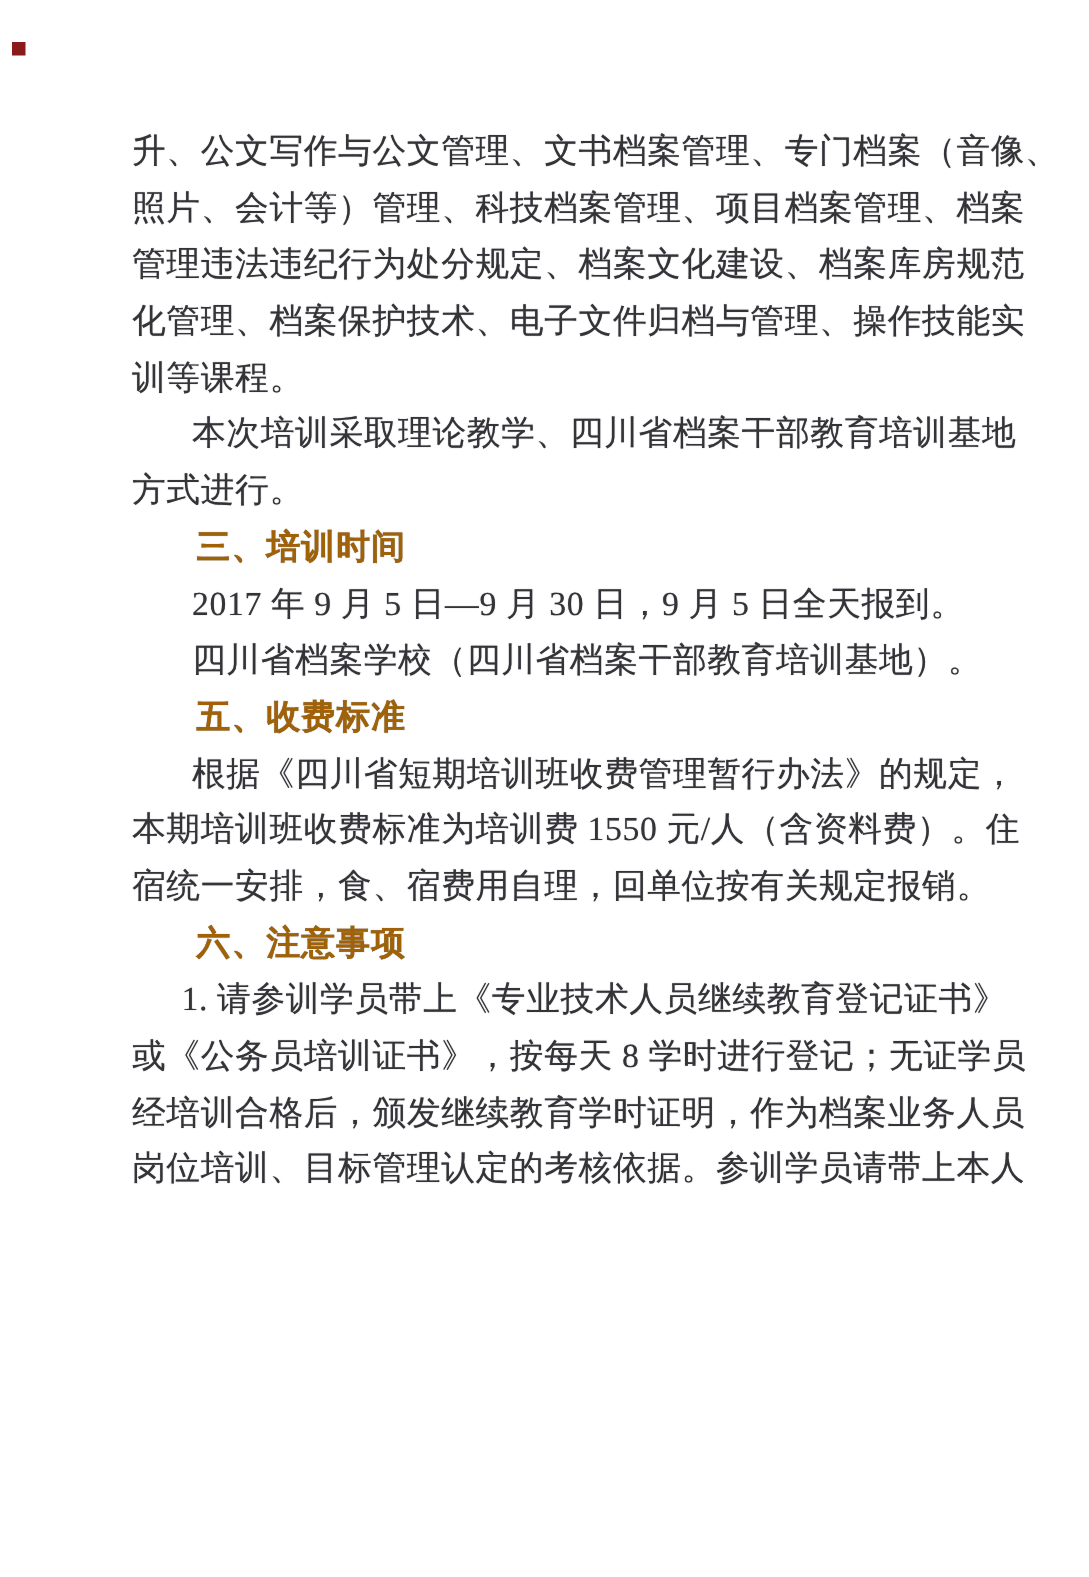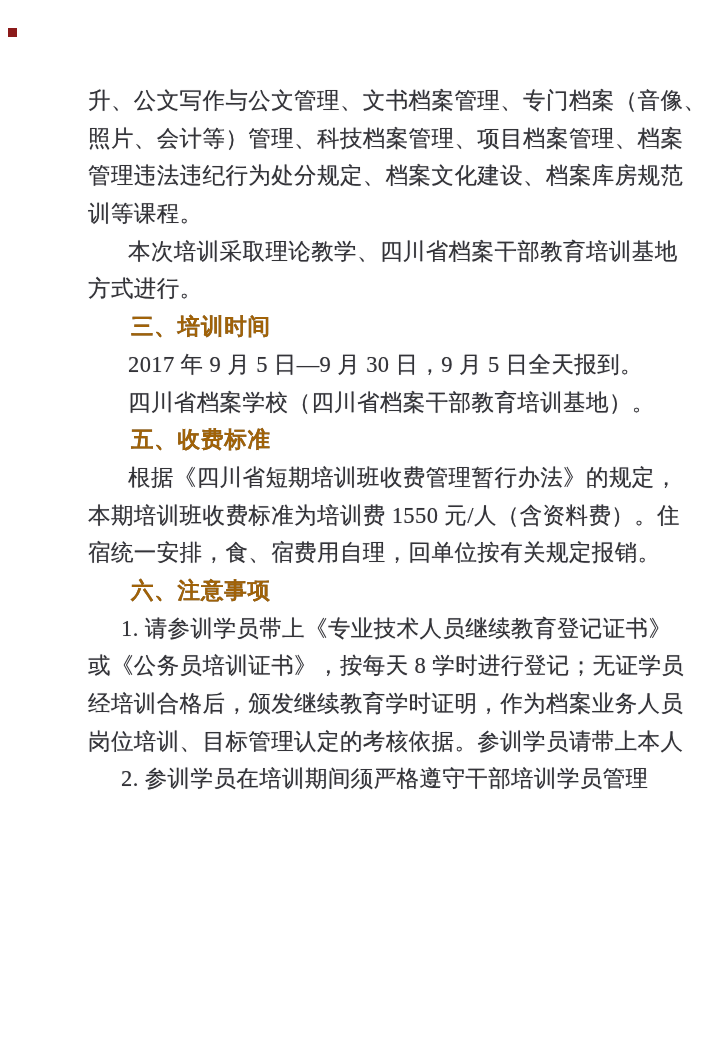--- a/index.html
+++ b/index.html
@@ -67,33 +67,33 @@
 <body>
 
 <div class="page">
 
   <div class="corner-mark"></div>
 
   <div class="content">
     <div class="line">升、公文写作与公文管理、文书档案管理、专门档案（音像、</div>
     <div class="line">照片、会计等）管理、科技档案管理、项目档案管理、档案</div>
     <div class="line">管理违法违纪行为处分规定、档案文化建设、档案库房规范</div>
+    <div class="line">化管理、档案保护技术、电子文件归档与管理、操作技能实</div>
     <div class="line">训等课程。</div>
     <div class="line indent">本次培训采取理论教学、四川省档案干部教育培训基地</div>
     <div class="line">方式进行。</div>
     <div class="line heading">三、培训时间</div>
     <div class="line indent">2017 年 9 月 5 日—9 月 30 日，9 月 5 日全天报到。</div>
     <div class="line indent">四川省档案学校（四川省档案干部教育培训基地）。</div>
     <div class="line heading">五、收费标准</div>
     <div class="line indent">根据《四川省短期培训班收费管理暂行办法》的规定，</div>
     <div class="line">本期培训班收费标准为培训费 1550 元/人（含资料费）。住</div>
     <div class="line">宿统一安排，食、宿费用自理，回单位按有关规定报销。</div>
     <div class="line heading">六、注意事项</div>
     <div class="line num-indent">1. 请参训学员带上《专业技术人员继续教育登记证书》</div>
     <div class="line">或《公务员培训证书》，按每天 8 学时进行登记；无证学员</div>
     <div class="line">经培训合格后，颁发继续教育学时证明，作为档案业务人员</div>
     <div class="line">岗位培训、目标管理认定的考核依据。参训学员请带上本人</div>
-    <div class="line num-indent">2. 参训学员在培训期间须严格遵守干部培训学员管理</div>
   </div>
 
   <div class="pagenum">- 2 -</div>
 
 </div>
 
 </body></html>

